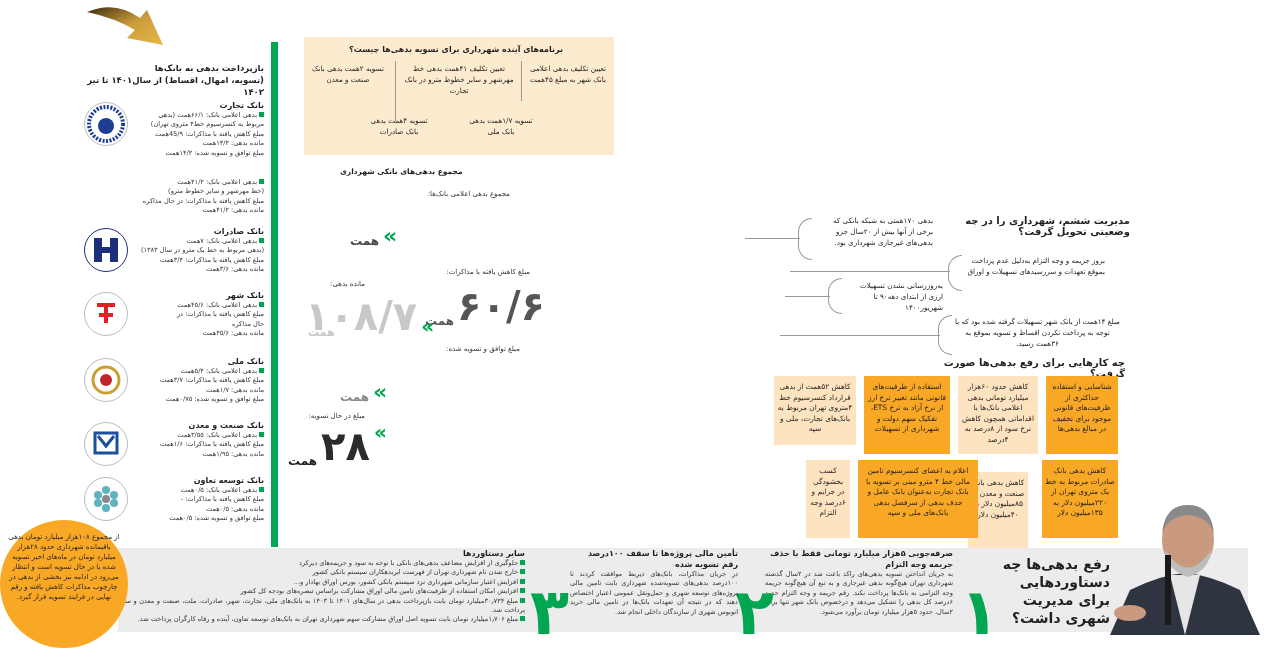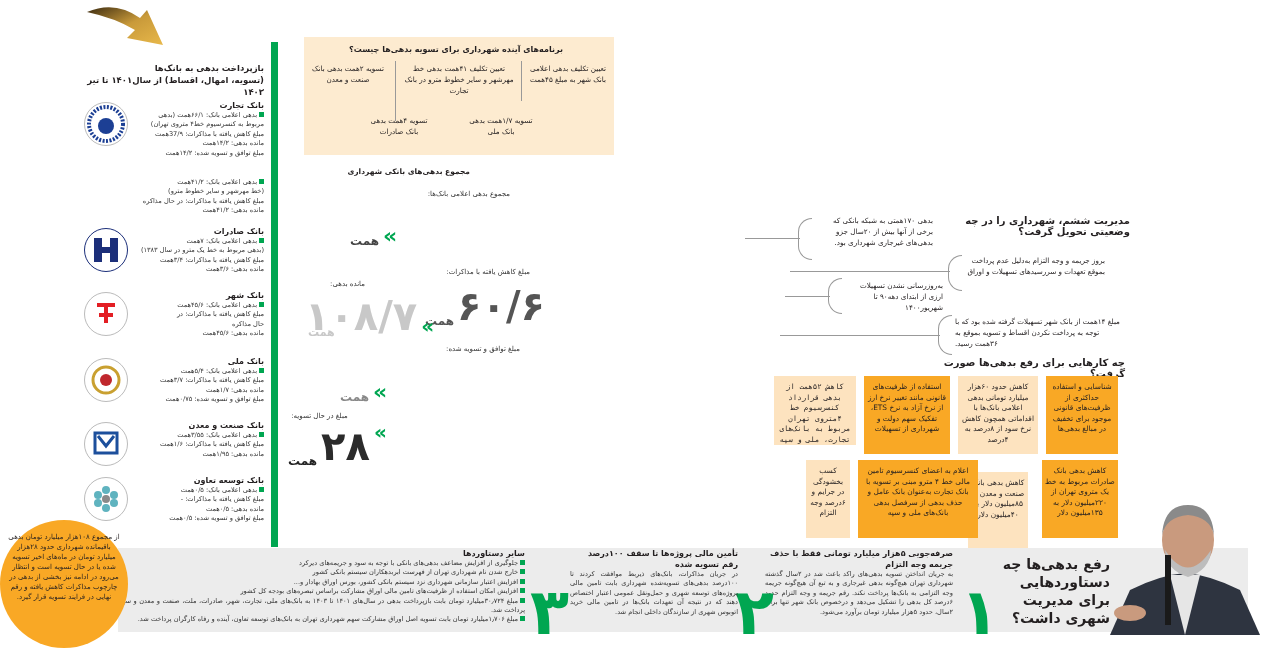--- a/index.html
+++ b/index.html
@@ -79,21 +79,21 @@
   <div class="logo">
     <svg width="40" height="40" viewBox="0 0 40 40">
         <circle cx="20" cy="20" r="17" fill="none" stroke="#1c3f94" stroke-width="4" stroke-dasharray="2 1.5"></circle>
         <circle cx="20" cy="22" r="8" fill="#1c3f94"></circle>
       </svg>
   </div>
   <div class="body">
     <div class="name">بانک تجارت</div>
     <div class="line"><span class="sq"></span><span>بدهی اعلامی بانک: ۶۶/۱همت (بدهی</span></div>
     <div class="line">مربوط به کنسرسیوم خط۴ متروی تهران)</div>
-    <div class="line">مبلغ کاهش یافته با مذاکرات: 37/۹همت</div>
+    <div class="line">مبلغ کاهش یافته با مذاکرات: 45/۹همت</div>
     <div class="line">مانده بدهی: ۱۴/۲همت</div>
     <div class="line">مبلغ توافق و تسویه شده: ۱۴/۲همت</div>
   </div>
 </div>
 
 <div class="bank" style="top:178px;">
   <div class="body">
     <div class="line"><span class="sq"></span><span>بدهی اعلامی بانک: ۴۱/۲همت</span></div>
     <div class="line">(خط مهرشهر و سایر خطوط مترو)</div>
     <div class="line">مبلغ کاهش یافته با مذاکرات: در حال مذاکره</div>
@@ -193,21 +193,21 @@
   <div id="plans-title">برنامه‌های آینده شهرداری برای تسویه بدهی‌ها چیست؟</div>
   <div class="plan" style="right:6px; top:26px; width:80px;">تعیین تکلیف بدهی اعلامی بانک شهر به مبلغ ۴۵همت</div>
   <div class="vline" style="right:92px; top:24px; height:40px;"></div>
   <div class="plan" style="right:100px; top:26px; width:110px;">تعیین تکلیف ۴۱همت بدهی خط مهرشهر و سایر خطوط مترو در بانک تجارت</div>
   <div class="vline" style="right:218px; top:24px; height:60px;"></div>
   <div class="plan" style="right:228px; top:26px; width:76px;">تسویه ۲همت بدهی بانک صنعت و معدن</div>
   <div class="plan" style="right:78px; top:78px; width:70px;">تسویه ۱/۷همت بدهی بانک ملی</div>
   <div class="plan" style="right:180px; top:78px; width:70px;">تسویه ۴همت بدهی بانک صادرات</div>
 </div>
 
-<div class="abs bold" style="left:340px; top:167px; width:130px; text-align:right; font-size:7.5px;">مجموع بدهی‌های بانکی شهرداری</div>
+<div class="abs bold" style="left:340px; top:167px; width:130px; text-align:left; font-size:7.5px;">مجموع بدهی‌های بانکی شهرداری</div>
 
 <div class="abs lbl" style="left:380px; top:190px; width:130px;">مجموع بدهی اعلامی بانک‌ها:</div>
 <div class="abs" style="left:350px; top:198px; width:180px; height:50px; direction:ltr; display:flex; align-items:flex-end; gap:4px;">
   <span style="font-size:12px; font-weight:bold; color:#444;">همت</span>
   <span class="chev" style="font-size:22px;">«</span>
 </div>
 
 <div class="abs lbl" style="left:430px; top:268px; width:100px;">مبلغ کاهش یافته با مذاکرات:</div>
 <div class="abs" style="left:425px; top:278px; width:110px; height:50px; direction:ltr; display:flex; align-items:flex-end; gap:3px;">
   <span style="font-size:12px; font-weight:bold; color:#555;">همت</span>
@@ -220,21 +220,21 @@
   <span class="chev" style="font-size:20px;">«</span>
 </div>
 <div class="abs" style="left:308px; top:326px; font-size:11px; color:#c8c8c8; font-weight:bold;">همت</div>
 
 <div class="abs lbl" style="left:400px; top:345px; width:120px;">مبلغ توافق و تسویه شده:</div>
 <div class="abs" style="left:340px; top:352px; width:190px; height:52px; direction:ltr; display:flex; align-items:flex-end; gap:4px;">
   <span style="font-size:12px; font-weight:bold; color:#888;">همت</span>
   <span class="chev" style="font-size:22px;">«</span>
 </div>
 
-<div class="abs lbl" style="left:282px; top:412px; width:75px;text-align:center;">مبلغ در حال تسویه:</div>
+<div class="abs lbl" style="left:290px; top:412px; width:75px;">مبلغ در حال تسویه:</div>
 <div class="abs" style="left:288px; top:420px; width:110px; height:48px; direction:ltr; display:flex; align-items:flex-end; gap:4px;">
   <span style="font-size:12px; font-weight:bold; color:#222;">همت</span>
   <span class="big" style="font-size:40px; line-height:44px; color:#2b2b2b;">۲۸</span>
   <span class="chev" style="font-size:20px; align-self:flex-start;">«</span>
 </div>
 
 <div class="abs q-title" style="left:930px; top:215px; width:200px;">مدیریت ششم، شهرداری را در چه وضعیتی تحویل گرفت؟</div>
 
 <div class="hline" style="left:745px; top:238px; width:55px;"></div>
 <div class="bracket" style="left:798px; top:218px; height:42px;"></div>
@@ -243,28 +243,28 @@
 <div class="hline" style="left:790px; top:271px; width:160px;"></div>
 <div class="bracket" style="left:948px; top:255px; height:36px;"></div>
 <div class="abs txt" style="left:965px; top:255px; width:140px; text-align:right; line-height:11px;">بروز جریمه و وجه التزام به‌دلیل عدم پرداخت بموقع تعهدات و سررسیدهای تسهیلات و اوراق</div>
 
 <div class="hline" style="left:785px; top:296px; width:45px;"></div>
 <div class="bracket" style="left:828px; top:278px; height:36px;"></div>
 <div class="abs txt" style="left:845px; top:280px; width:98px; text-align:right; line-height:11px;">به‌روزرسانی نشدن تسهیلات ارزی از ابتدای دهه۹۰ تا شهریور۱۴۰۰</div>
 
 <div class="hline" style="left:780px; top:335px; width:160px;"></div>
 <div class="bracket" style="left:938px; top:315px; height:40px;"></div>
-<div class="abs txt" style="left:955px; top:316px; width:165px; text-align:left; line-height:11px;">مبلغ ۱۴همت از بانک شهر تسهیلات گرفته شده بود که با توجه به پرداخت نکردن اقساط و تسویه بموقع به ۳۶همت رسید.</div>
+<div class="abs txt" style="left:955px; top:316px; width:165px; text-align:center; line-height:11px;">مبلغ ۱۴همت از بانک شهر تسهیلات گرفته شده بود که با توجه به پرداخت نکردن اقساط و تسویه بموقع به ۳۶همت رسید.</div>
 
 <div class="abs q-title" style="left:940px; top:357px; width:185px;">چه کارهایی برای رفع بدهی‌ها صورت گرفت؟</div>
 
 <div class="box dark" style="left:1046px; top:376px; width:72px;  height:78px;">شناسایی و استفاده حداکثری از ظرفیت‌های قانونی موجود برای تخفیف در مبالغ بدهی‌ها</div>
 <div class="box light" style="left:958px;  top:376px; width:80px;  height:78px;">کاهش حدود ۶۰هزار میلیارد تومانی بدهی اعلامی بانک‌ها با اقداماتی همچون کاهش نرخ سود از ۸درصد به ۴درصد</div>
 <div class="box dark" style="left:864px;  top:376px; width:86px;  height:78px;">استفاده از ظرفیت‌های قانونی مانند تغییر نرخ ارز از نرخ آزاد به نرخ ETS، تفکیک سهم دولت و شهرداری از تسهیلات</div>
-<div class="box light" style="left:774px;  top:376px; width:82px;  height:69px;font-family:Liberation Mono, monospace;">کاهش ۵۲همت از بدهی قرارداد کنسرسیوم خط ۴متروی تهران مربوط به بانک‌های تجارت، ملی و سپه</div>
+<div class="box light" style="left:774px;  top:376px; width:82px;  height:69px;">کاهش ۵۲همت از بدهی قرارداد کنسرسیوم خط ۴متروی تهران مربوط به بانک‌های تجارت، ملی و سپه</div>
 
 <div class="box dark" style="left:1042px; top:460px; width:76px;  height:78px;">کاهش بدهی بانک صادرات مربوط به خط یک متروی تهران از ۲۲۰میلیون دلار به ۱۳۵میلیون دلار</div>
 <div class="box light" style="left:968px;  top:460px; width:60px;  height:78px;margin-top:12px;">کاهش بدهی بانک صنعت و معدن از ۸۵میلیون دلار به ۴۰میلیون دلار</div>
 <div class="box dark" style="left:858px;  top:460px; width:120px; height:78px;">اعلام به اعضای کنسرسیوم تامین مالی خط ۴ مترو مبنی بر تسویه با بانک تجارت به‌عنوان بانک عامل و حذف بدهی از سرفصل بدهی بانک‌های ملی و سپه</div>
 <div class="box light" style="left:806px;  top:460px; width:44px;  height:78px;">کسب بخشودگی در جرایم و ۶درصد وجه التزام</div>
 
 <div id="band" class="abs"></div>
 
 <div id="headline" class="abs">رفع بدهی‌ها چه دستاوردهایی برای مدیریت شهری داشت؟</div>
 

